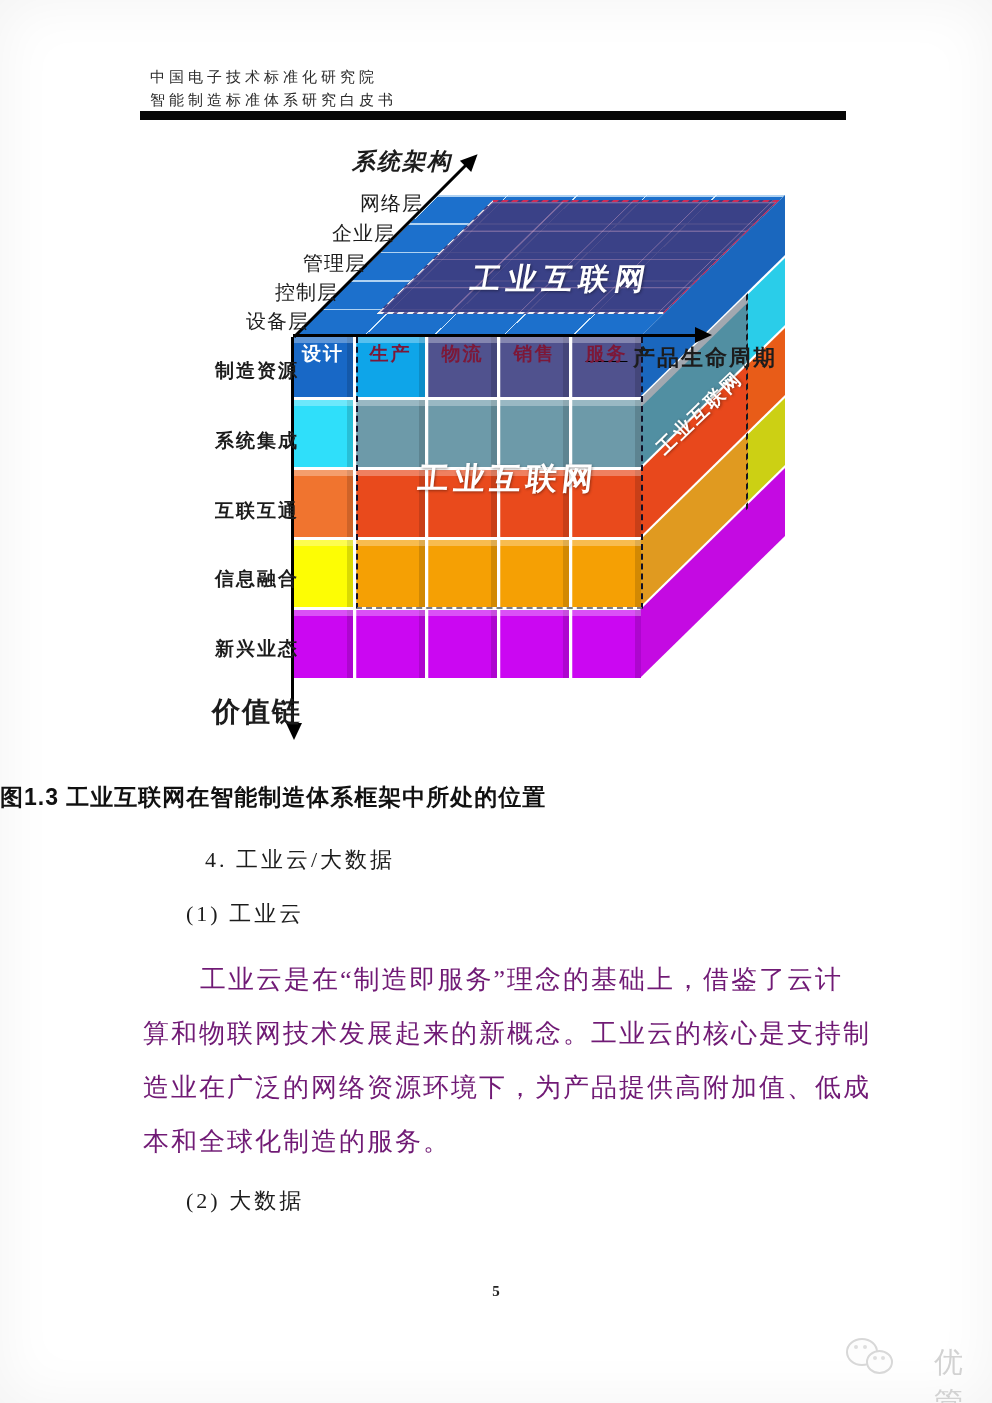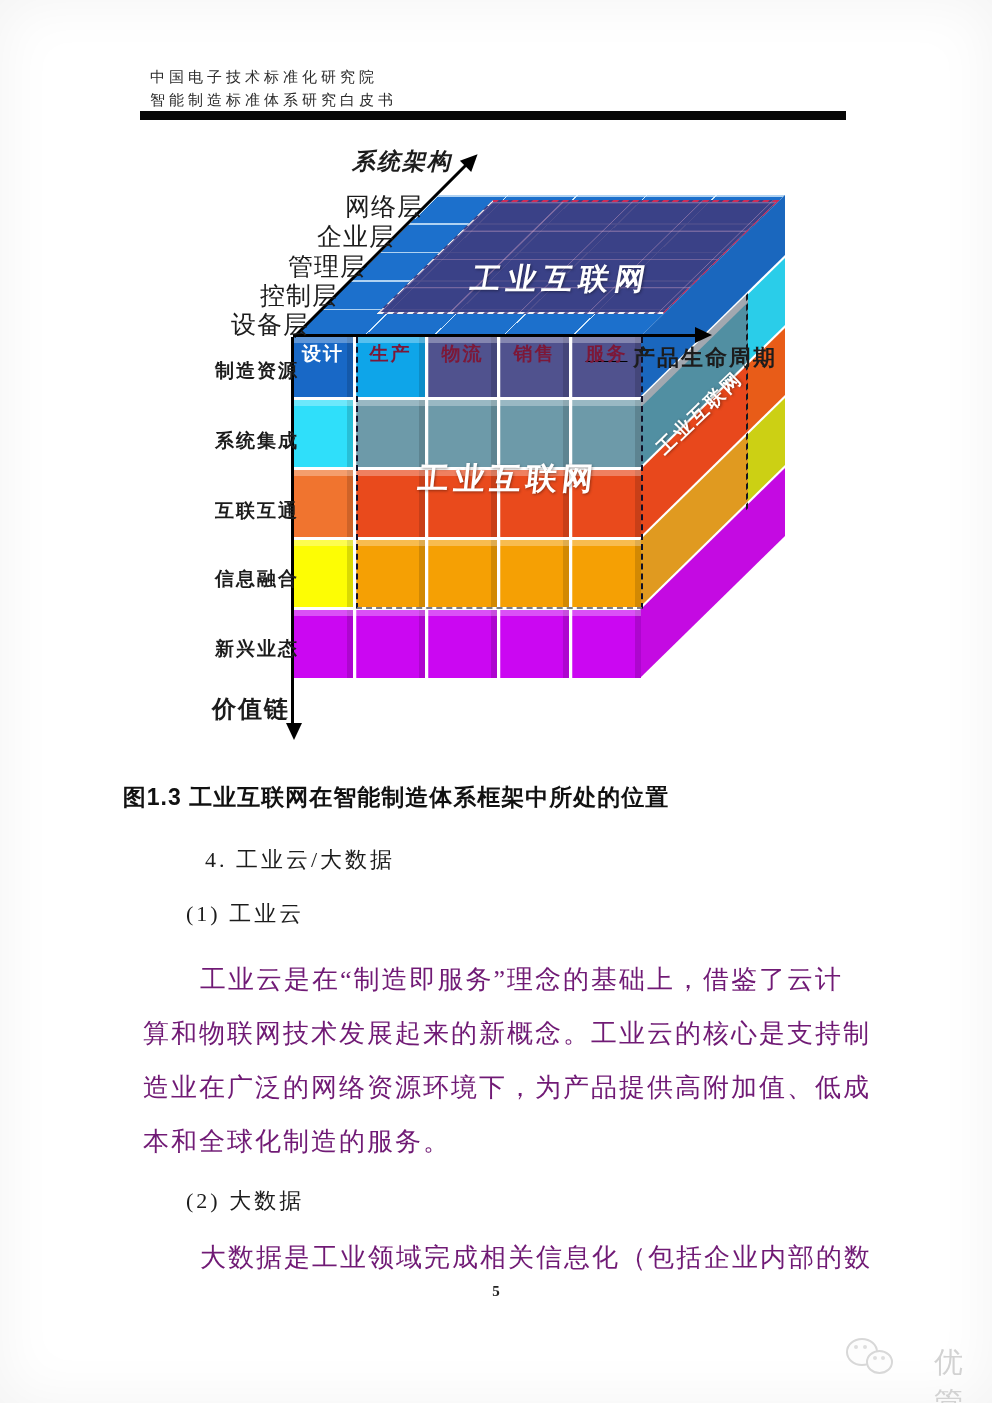--- a/index.html
+++ b/index.html
@@ -48,25 +48,25 @@
              text-shadow:1px 1px 3px rgba(0,0,0,.4);white-space:nowrap;}
 
   
   .axis{border-top:3px solid #000;height:0;}
   .axis-v{border-left:3px solid #000;width:0;}
   .ah-right{width:0;height:0;border-top:8px solid transparent;border-bottom:8px solid transparent;
             border-left:17px solid #000;}
   .ah-down{width:0;height:0;border-left:8px solid transparent;border-right:8px solid transparent;
            border-top:17px solid #000;}
 
-  .layer-lbl{font-size:25px;width:90px;text-align:right;letter-spacing:1px;}
+  .layer-lbl{font-size:20px;width:90px;text-align:right;letter-spacing:1px;}
   .level-lbl{font-size:19px;font-weight:bold;letter-spacing:2px;}
   .axis-title{font-size:23px;font-weight:bold;letter-spacing:2px;}
 
-  .caption{width:792px;text-align:center;font-size:23px;font-weight:bold;
+  .caption{width:792px;font-size:23px;font-weight:bold;
            font-family:"Liberation Sans",sans-serif;letter-spacing:1px;color:#111;}
   .h4{font-size:22px;letter-spacing:3px;}
   .body-line{font-size:26px;letter-spacing:2px;color:#701a75;}
   .pagenum{width:992px;text-align:center;font-size:15px;font-weight:bold;color:#222;}
 
   
   .wm-text{font-size:29px;color:#d2d2d2;letter-spacing:2px;margin-left:32px;}
   .wm-bubble{position:absolute;border:2px solid #d8d8d8;background:#fdfdfd;border-radius:50%;}
   .wm-eye{position:absolute;width:4px;height:4px;border-radius:50%;background:#dedede;}
 </style>
@@ -161,21 +161,21 @@
   </div>
   <div class="abs axis" style="left:293px;top:334px;width:408px;">
     <div class="abs ah-right" style="left:402px;top:-10px;"></div>
   </div>
   <div class="abs axis-v" style="left:291px;top:337px;height:392px;">
     <div class="abs ah-down" style="left:-8px;top:386px;"></div>
   </div>
 
   <div class="abs txt axis-title" style="left:352px;top:146px;font-style:italic;">系统架构</div>
   <div class="abs txt axis-title" style="left:633px;top:343px;font-size:22px;">产品生命周期</div>
-  <div class="abs txt axis-title" style="left:212px;top:693px;font-size:24px;">价值链</div>
+  <div class="abs txt axis-title" style="left:212px;top:693px;font-size:28px;">价值链</div>
 
   <div class="abs txt layer-lbl" style="left:333px;top:190px;">网络层</div>
   <div class="abs txt layer-lbl" style="left:305px;top:220px;">企业层</div>
   <div class="abs txt layer-lbl" style="left:276px;top:250px;">管理层</div>
   <div class="abs txt layer-lbl" style="left:248px;top:279px;">控制层</div>
   <div class="abs txt layer-lbl" style="left:219px;top:308px;">设备层</div>
 
   <div class="abs txt level-lbl" style="left:215px;top:358px;">制造资源</div>
   <div class="abs txt level-lbl" style="left:215px;top:428px;">系统集成</div>
   <div class="abs txt level-lbl" style="left:215px;top:498px;">互联互通</div>
@@ -186,21 +186,20 @@
 
   <div class="abs txt h4" style="left:205px;top:845px;">4.  工业云/大数据</div>
   <div class="abs txt h4" style="left:186px;top:899px;">(1)  工业云</div>
 
   <div class="abs txt body-line" style="left:200px;top:962px;">工业云是在“制造即服务”理念的基础上，借鉴了云计</div>
   <div class="abs txt body-line" style="left:143px;top:1070px;">造业在广泛的网络资源环境下，为产品提供高附加值、低成</div>
   <div class="abs txt body-line" style="left:143px;top:1016px;">算和物联网技术发展起来的新概念。工业云的核心是支持制</div>
   <div class="abs txt body-line" style="left:143px;top:1124px;">本和全球化制造的服务。</div>
 
   <div class="abs txt h4" style="left:186px;top:1186px;">(2)  大数据</div>
-  <div class="abs txt body-line" style="left:200px;top:1240px;">大数据是工业领域完成相关信息化（包括企业内部的数</div>
 
   <div class="abs pagenum" style="left:0;top:1283px;">5</div>
 
   <div class="abs" style="left:840px;top:1334px;width:140px;height:44px;">
     <div class="abs" style="left:0;top:0;width:58px;height:44px;">
       <div class="wm-bubble" style="left:6px;top:4px;width:28px;height:24px;"></div>
       <div class="wm-eye" style="left:14px;top:11px;"></div>
       <div class="wm-eye" style="left:23px;top:11px;"></div>
       <div class="wm-bubble" style="left:26px;top:16px;width:23px;height:20px;"></div>
       <div class="wm-eye" style="left:33px;top:22px;"></div>

